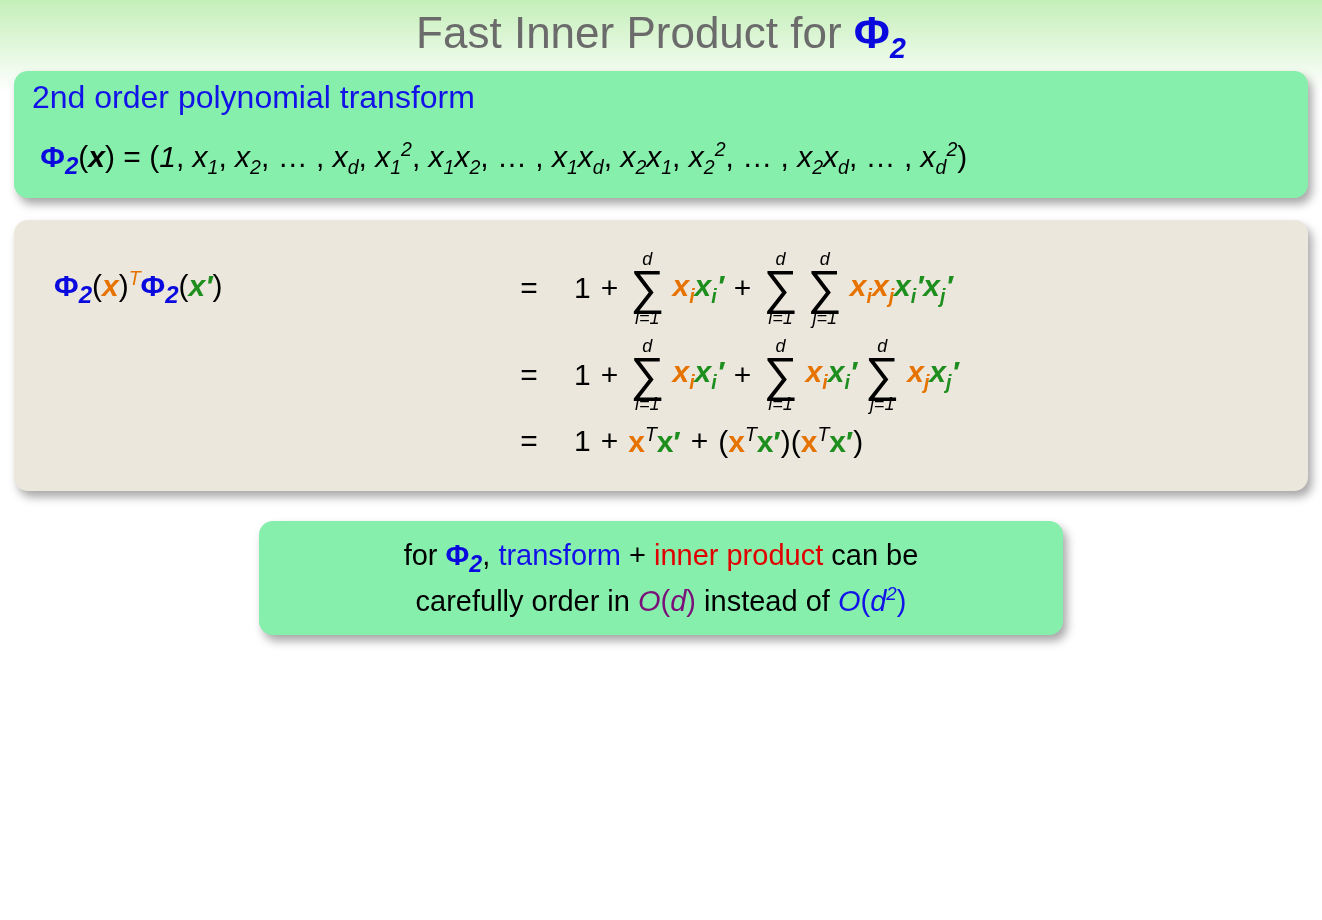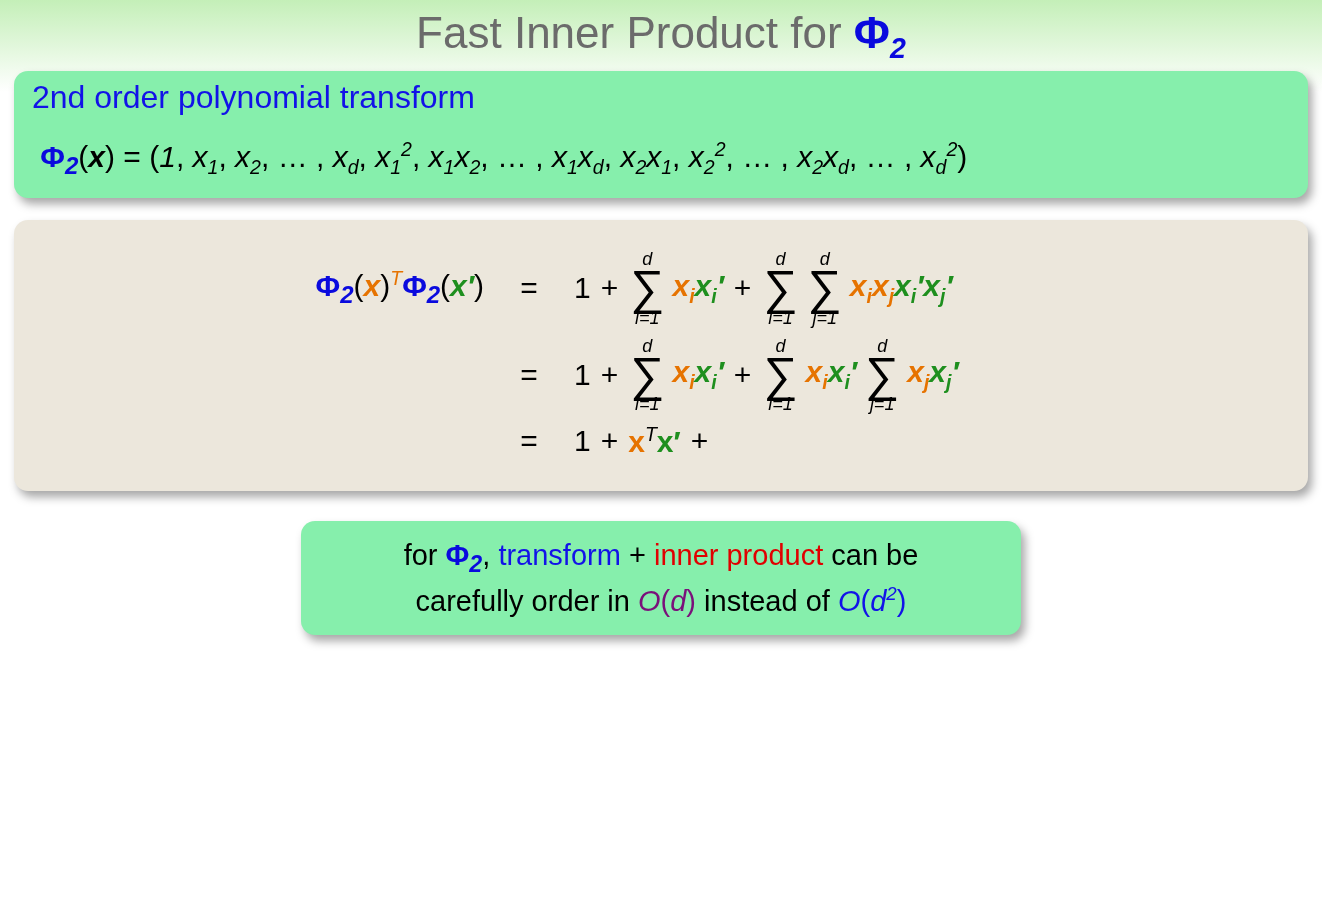--- a/index.html
+++ b/index.html
@@ -27,21 +27,21 @@
 
   .box {
     border-radius: 14px;
     box-shadow: 4px 6px 10px rgba(0,0,0,0.35);
     padding: 8px 18px 12px 18px;
     margin-bottom: 22px;
   }
   .box-yellow { background: #86efac; }
   .box-grey   { background: #ece7dc; }
   .box-bottom {
-    width: 720px;
+    width: 804px;
     margin: 30px auto 0 auto;
     text-align: center;
     padding: 14px 30px 14px 30px;
   }
 
   .heading {
     color: #1212e8;
     font-size: 32px;
     margin: 0 0 22px 0;
   }
@@ -74,21 +74,21 @@
 
   
   .deriv { padding: 20px 40px 22px 40px; }
   .eqrow {
     display: flex;
     align-items: center;
     justify-content: flex-start;
     gap: 30px;
     margin: 10px 0;
   }
-  .lhs { width: 430px; text-align: right; font-size: 30px; font-style: italic; }
+  .lhs { width: 430px; text-align: left; font-size: 30px; font-style: italic; }
   .eq  { width: 30px; text-align: center; font-size: 30px; }
   .rhs { font-size: 30px; font-style: italic; display: flex; align-items: center; gap: 6px; white-space: nowrap; }
 
   .sum {
     display: inline-flex;
     flex-direction: column;
     align-items: center;
     line-height: 1;
     margin: 0 2px;
     font-style: italic;
@@ -186,20 +186,23 @@
     <div class="eqrow">
       <div class="lhs"></div>
       <div class="eq noital">=</div>
       <div class="rhs" style="font-style:normal;">
         <span class="term">1</span>
         <span class="plus">+</span>
         <span class="term">
           <b class="orange">x</b><sup><i class="sup-T" style="color:#000;">T</i></sup><b class="green">x′</b>
         </span>
         <span class="plus">+</span>
+        <span class="term">
+          (<b class="orange">x</b><sup><i class="sup-T" style="color:#000;">T</i></sup><b class="green">x′</b>)(<b class="orange">x</b><sup><i class="sup-T" style="color:#000;">T</i></sup><b class="green">x′</b>)
+        </span>
       </div>
     </div>
 
   </div>
 
   <div class="box box-yellow box-bottom">
     <div class="bottom-text">
       <span>for </span><span class="phi-sym"><span>Φ</span><sub class="sub2">2</sub></span><span>, </span><span class="blue">transform</span><span> + </span><span class="red">inner product</span><span> can be</span>
     </div>
     <div class="bottom-text">

